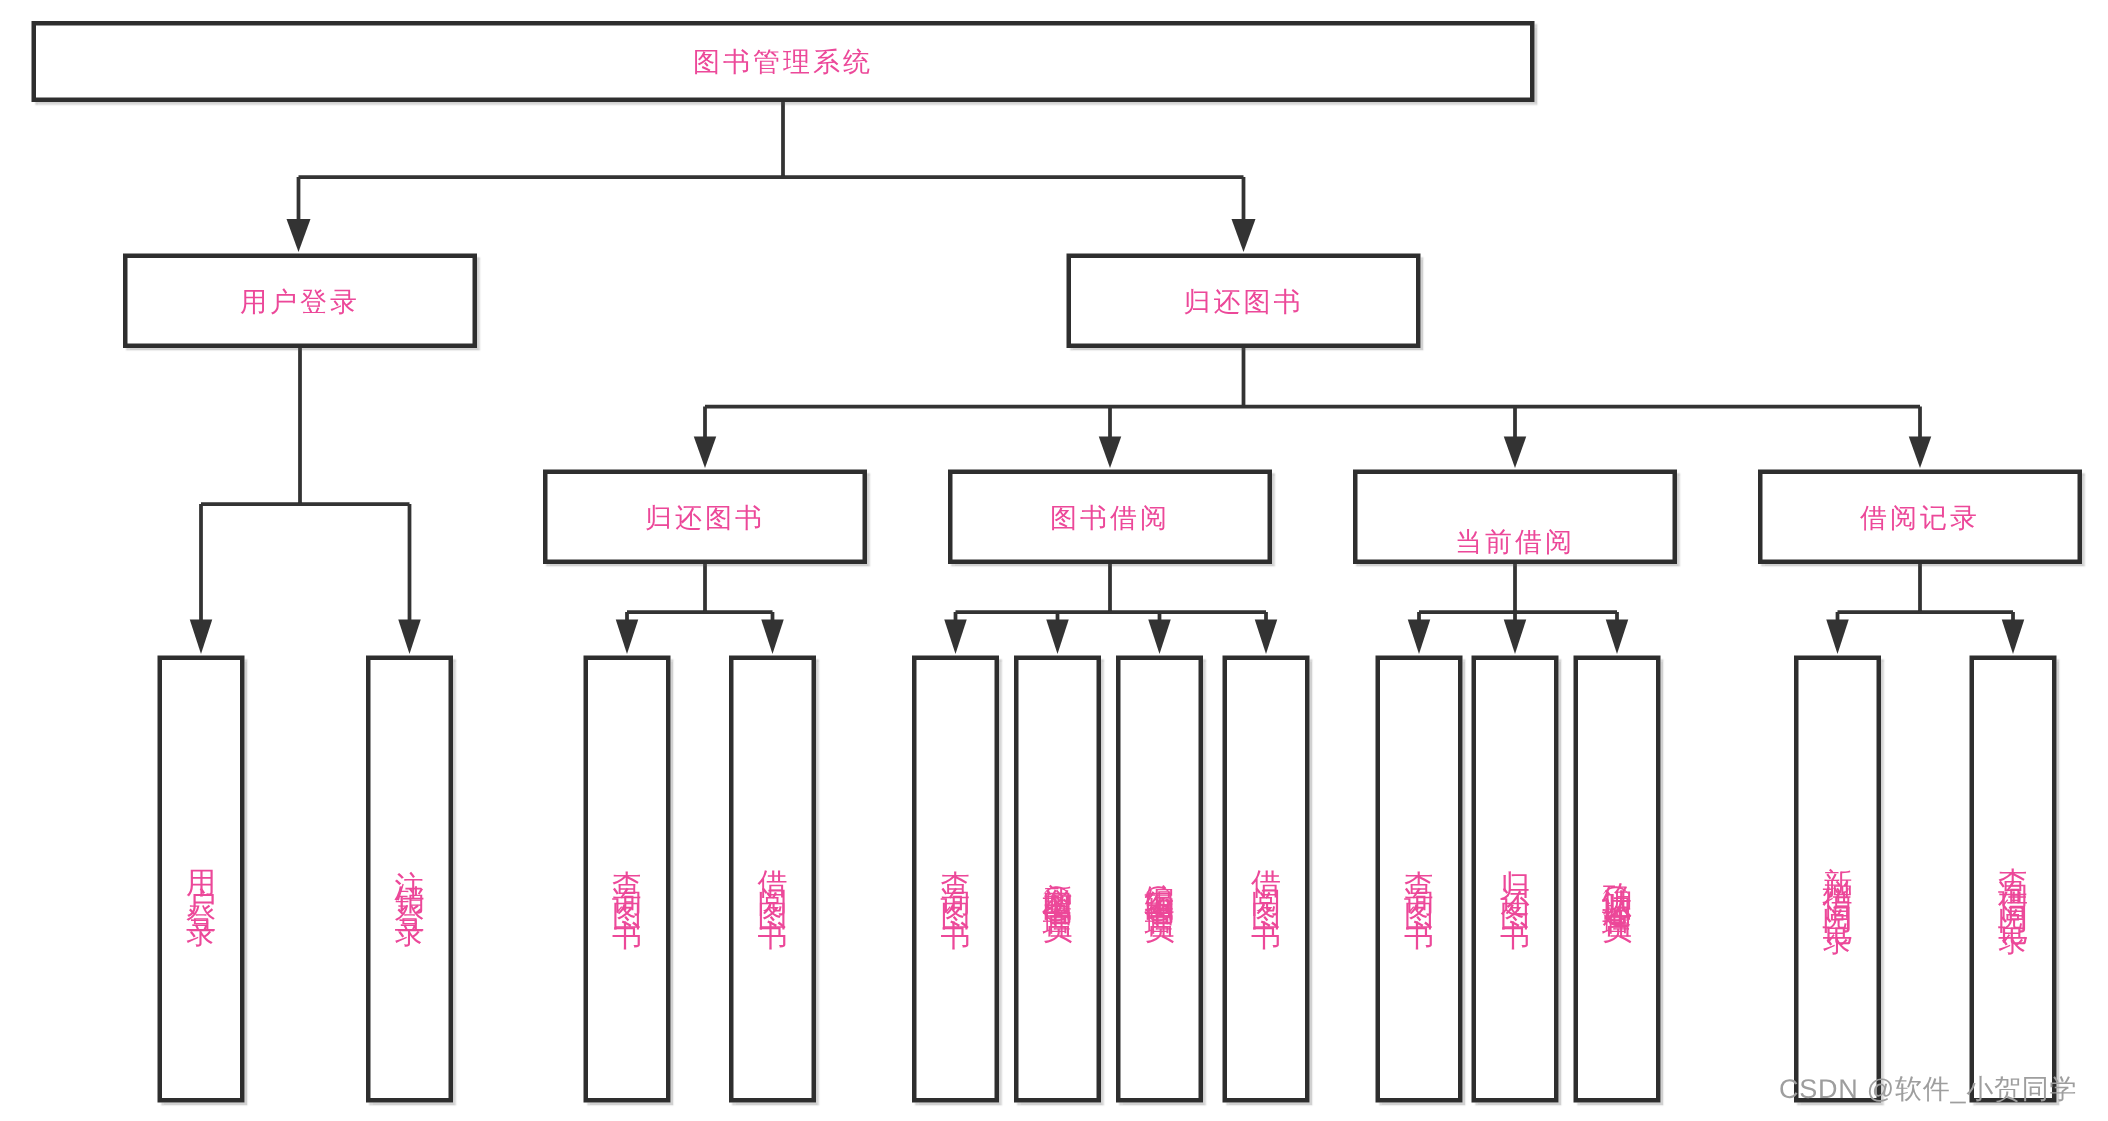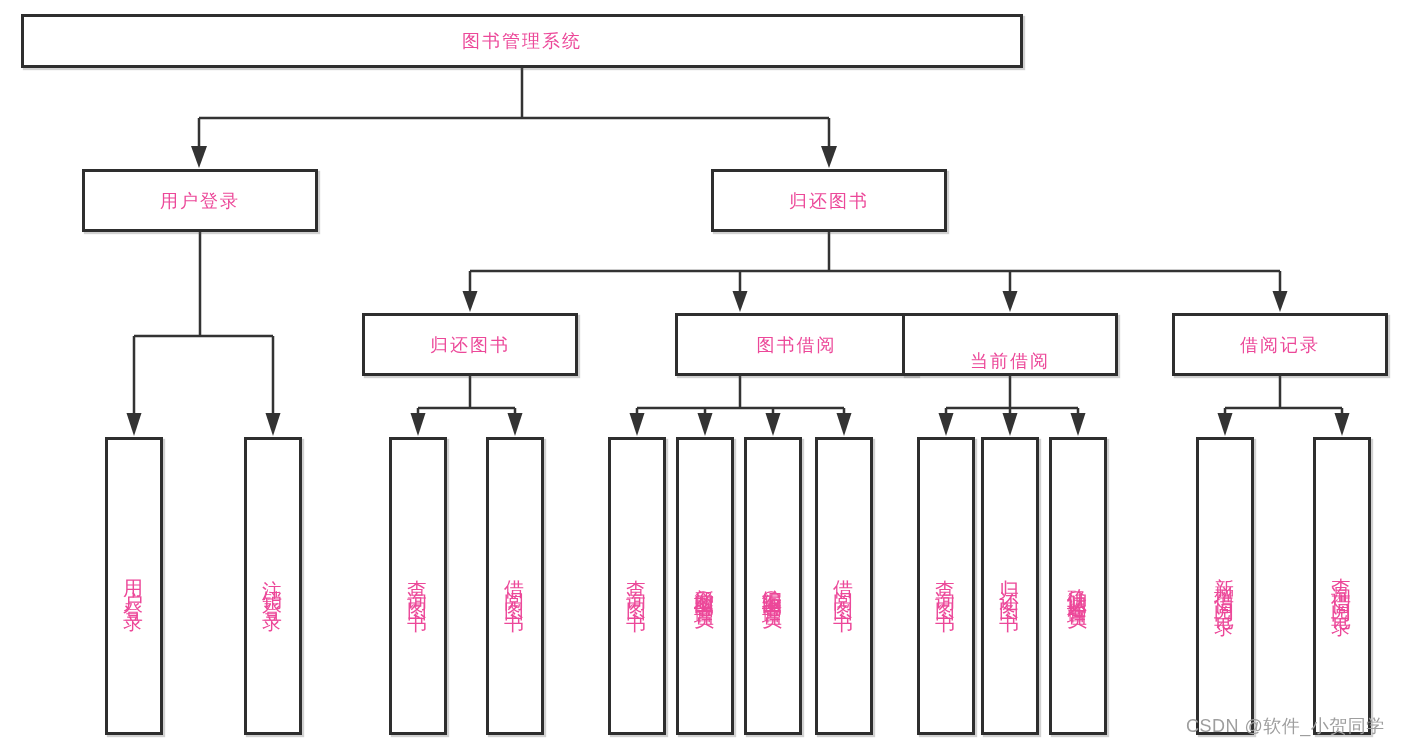--- a/index.html
+++ b/index.html
@@ -121,21 +121,21 @@
   <div class="node h-node" style="left:82px;top:169px;width:236px;height:63px;">
     <span>用户登录</span>
   </div>
   <div class="node h-node" style="left:711px;top:169px;width:236px;height:63px;">
     <span>归还图书</span>
   </div>
 
   <div class="node h-node" style="left:362px;top:313px;width:216px;height:63px;">
     <span>归还图书</span>
   </div>
-  <div class="node h-node" style="left:632px;top:313px;width:243px;height:63px;margin-left:43px;">
+  <div class="node h-node" style="left:632px;top:313px;width:216px;height:63px;">
     <span>图书借阅</span>
   </div>
   <div class="node h-node" style="left:902px;top:313px;width:216px;height:63px;align-items:flex-end;">
     <span>当前借阅</span>
   </div>
   <div class="node h-node" style="left:1172px;top:313px;width:216px;height:63px;">
     <span>借阅记录</span>
   </div>
 
   <div class="node v-node ls-4" style="left:105px;top:437px;width:58px;height:298px;">

